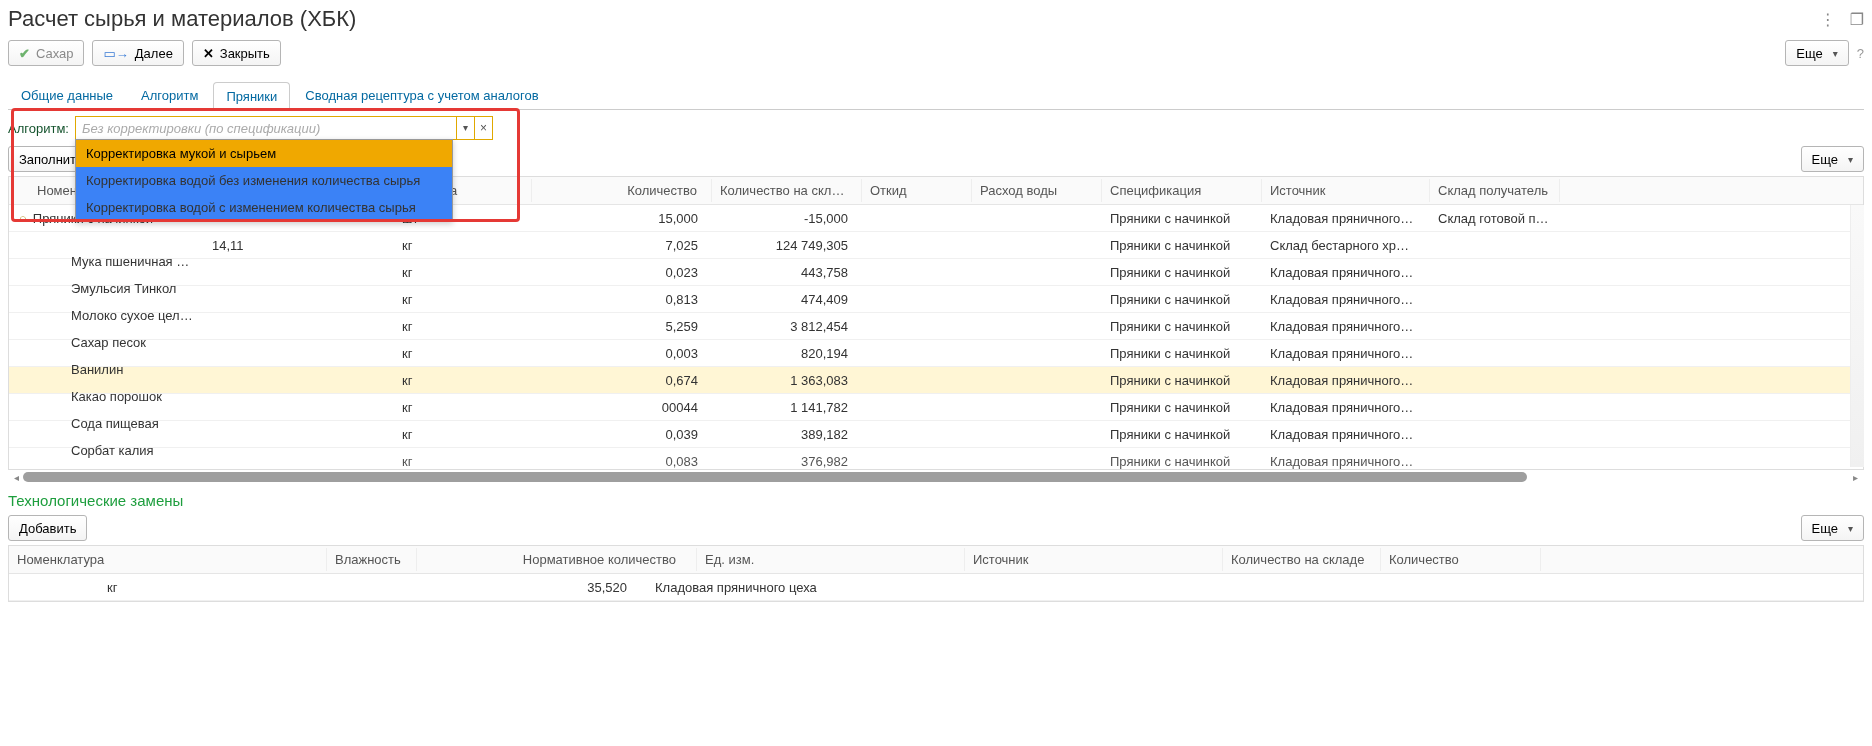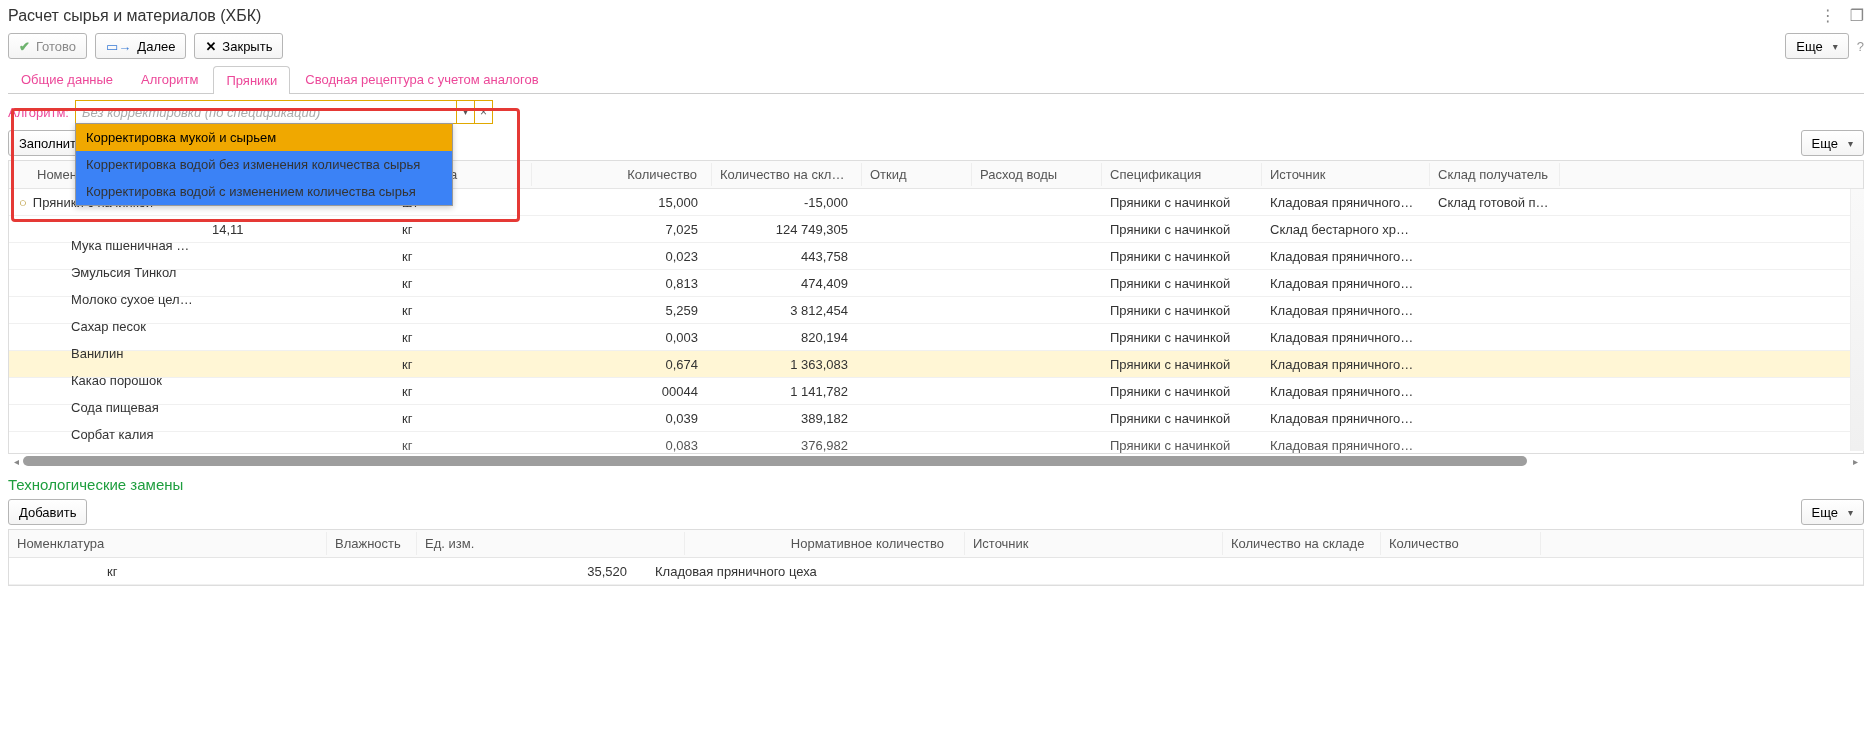--- a/index.html
+++ b/index.html
@@ -1,37 +1,37 @@
 <!DOCTYPE html>
 <html><head>
 <meta charset="utf-8">
 <style>
   * { box-sizing: border-box; }
   html, body { margin:0; padding:0; font-family: Arial, sans-serif; font-size:13px; color:#333; background:#fff; }
   .page { width:1872px; height:746px; position:relative; padding:6px 8px; }
   .titlebar { display:flex; align-items:center; justify-content:space-between; margin-bottom:8px; }
-  .page-title { font-size:16px; font-weight:400; color:#333; }
+  .page-title { font-size:22px; font-weight:400; color:#333; }
   .title-icons { display:flex; gap:14px; color:#888; }
   .ti { font-size:16px; cursor:pointer; }
 
   .cmdbar { display:flex; align-items:center; justify-content:space-between; margin-bottom:6px; }
   .cmdbar-left { display:flex; gap:8px; }
   .btn { display:inline-flex; align-items:center; gap:6px; height:26px; padding:0 10px; border:1px solid #b5b5b5; border-radius:3px; background:linear-gradient(#fff,#f4f4f4); font-size:13px; cursor:pointer; }
   .btn .chev { margin-left:4px; font-size:10px; color:#555; }
   .btn-ready { color:#8a8a8a; }
   .btn-ready .ico { color:#6eb36e; font-weight:bold; }
   .btn-next .ico { color:#3a7bd5; }
   .btn-close .ico { color:#000; font-weight:bold; }
 
   .tabs { display:flex; border-bottom:1px solid #ccc; margin-bottom:6px; }
-  .tab { padding:6px 12px; border:1px solid transparent; border-bottom:none; cursor:pointer; color:#ec4899; border-radius:4px 4px 0 0; margin-right:2px; }
+  .tab { padding:6px 12px; border:1px solid transparent; border-bottom:none; cursor:pointer; color:#0369a1; border-radius:4px 4px 0 0; margin-right:2px;margin-top:9px; }
   .tab.active { background:#fff; border-color:#ccc; position:relative; top:1px; }
 
   .algorow { display:flex; align-items:center; gap:6px; margin-bottom:6px; }
-  .label { color:#ec4899; }
+  .label { color:#14532d; }
   .combo-wrap { position:relative; }
   .combo { display:flex; align-items:center; border:1px solid #e0a800; background:#fff; height:24px; }
   .combo input { border:none; outline:none; height:22px; padding:0 6px; width:380px; font-size:13px; color:#333; }
   .combo .dd { width:18px; text-align:center; border-left:1px solid #e0a800; font-size:10px; color:#555; cursor:pointer; line-height:22px; }
   .combo .clr { width:18px; text-align:center; border-left:1px solid #e0a800; font-size:12px; color:#555; cursor:pointer; line-height:22px; }
 
   .dropdown { position:absolute; left:0; top:23px; width:378px; background:#3b82f6; border:1px solid #999; box-shadow:0 2px 6px rgba(0,0,0,.2); z-index:50; }
   .dd-item { padding:6px 10px; cursor:pointer; font-size:13px; }
   .dd-item.sel { background:#f0a800; color:#000; }
 
@@ -94,21 +94,21 @@
     <div class="title-icons">
       <span class="ti">⋮</span>
       <span class="ti">❐</span>
     </div>
   </div>
 
   <div class="cmdbar">
     <div class="cmdbar-left">
       <button class="btn btn-ready">
         <span class="ico">✔</span>
-        <span>Готово</span>
+        <span>Сахар</span>
       </button>
       <button class="btn btn-next">
         <span class="ico">▭→</span>
         <span>Далее</span>
       </button>
       <button class="btn btn-close">
         <span class="ico">✕</span>
         <span>Закрыть</span>
       </button>
     </div>
@@ -314,22 +314,22 @@
     <button class="btn">
       <span>Еще</span>
       <span class="chev">▾</span>
     </button>
   </div>
 
   <div class="grid">
     <div class="grid-header" id="t2h">
         <div class="gh d-nom">Номенклатура</div>
         <div class="gh d-hum">Влажность</div>
+        <div class="gh d-norm">Нормативное количество</div>
         <div class="gh d-unit">Ед. изм.</div>
-        <div class="gh d-norm">Нормативное количество</div>
         <div class="gh d-src">Источник</div>
         <div class="gh d-stock">Количество на складе</div>
         <div class="gh d-qty">Количество</div>
       </div>
     <div class="grid-body" id="t2b">
         <div class="gr">
           <div class="gc d-hum"></div>
           <div class="gc d-unit">кг</div>
           <div class="gc d-norm">35,520</div>
           <div class="gc d-src">Кладовая пряничного цеха</div>

